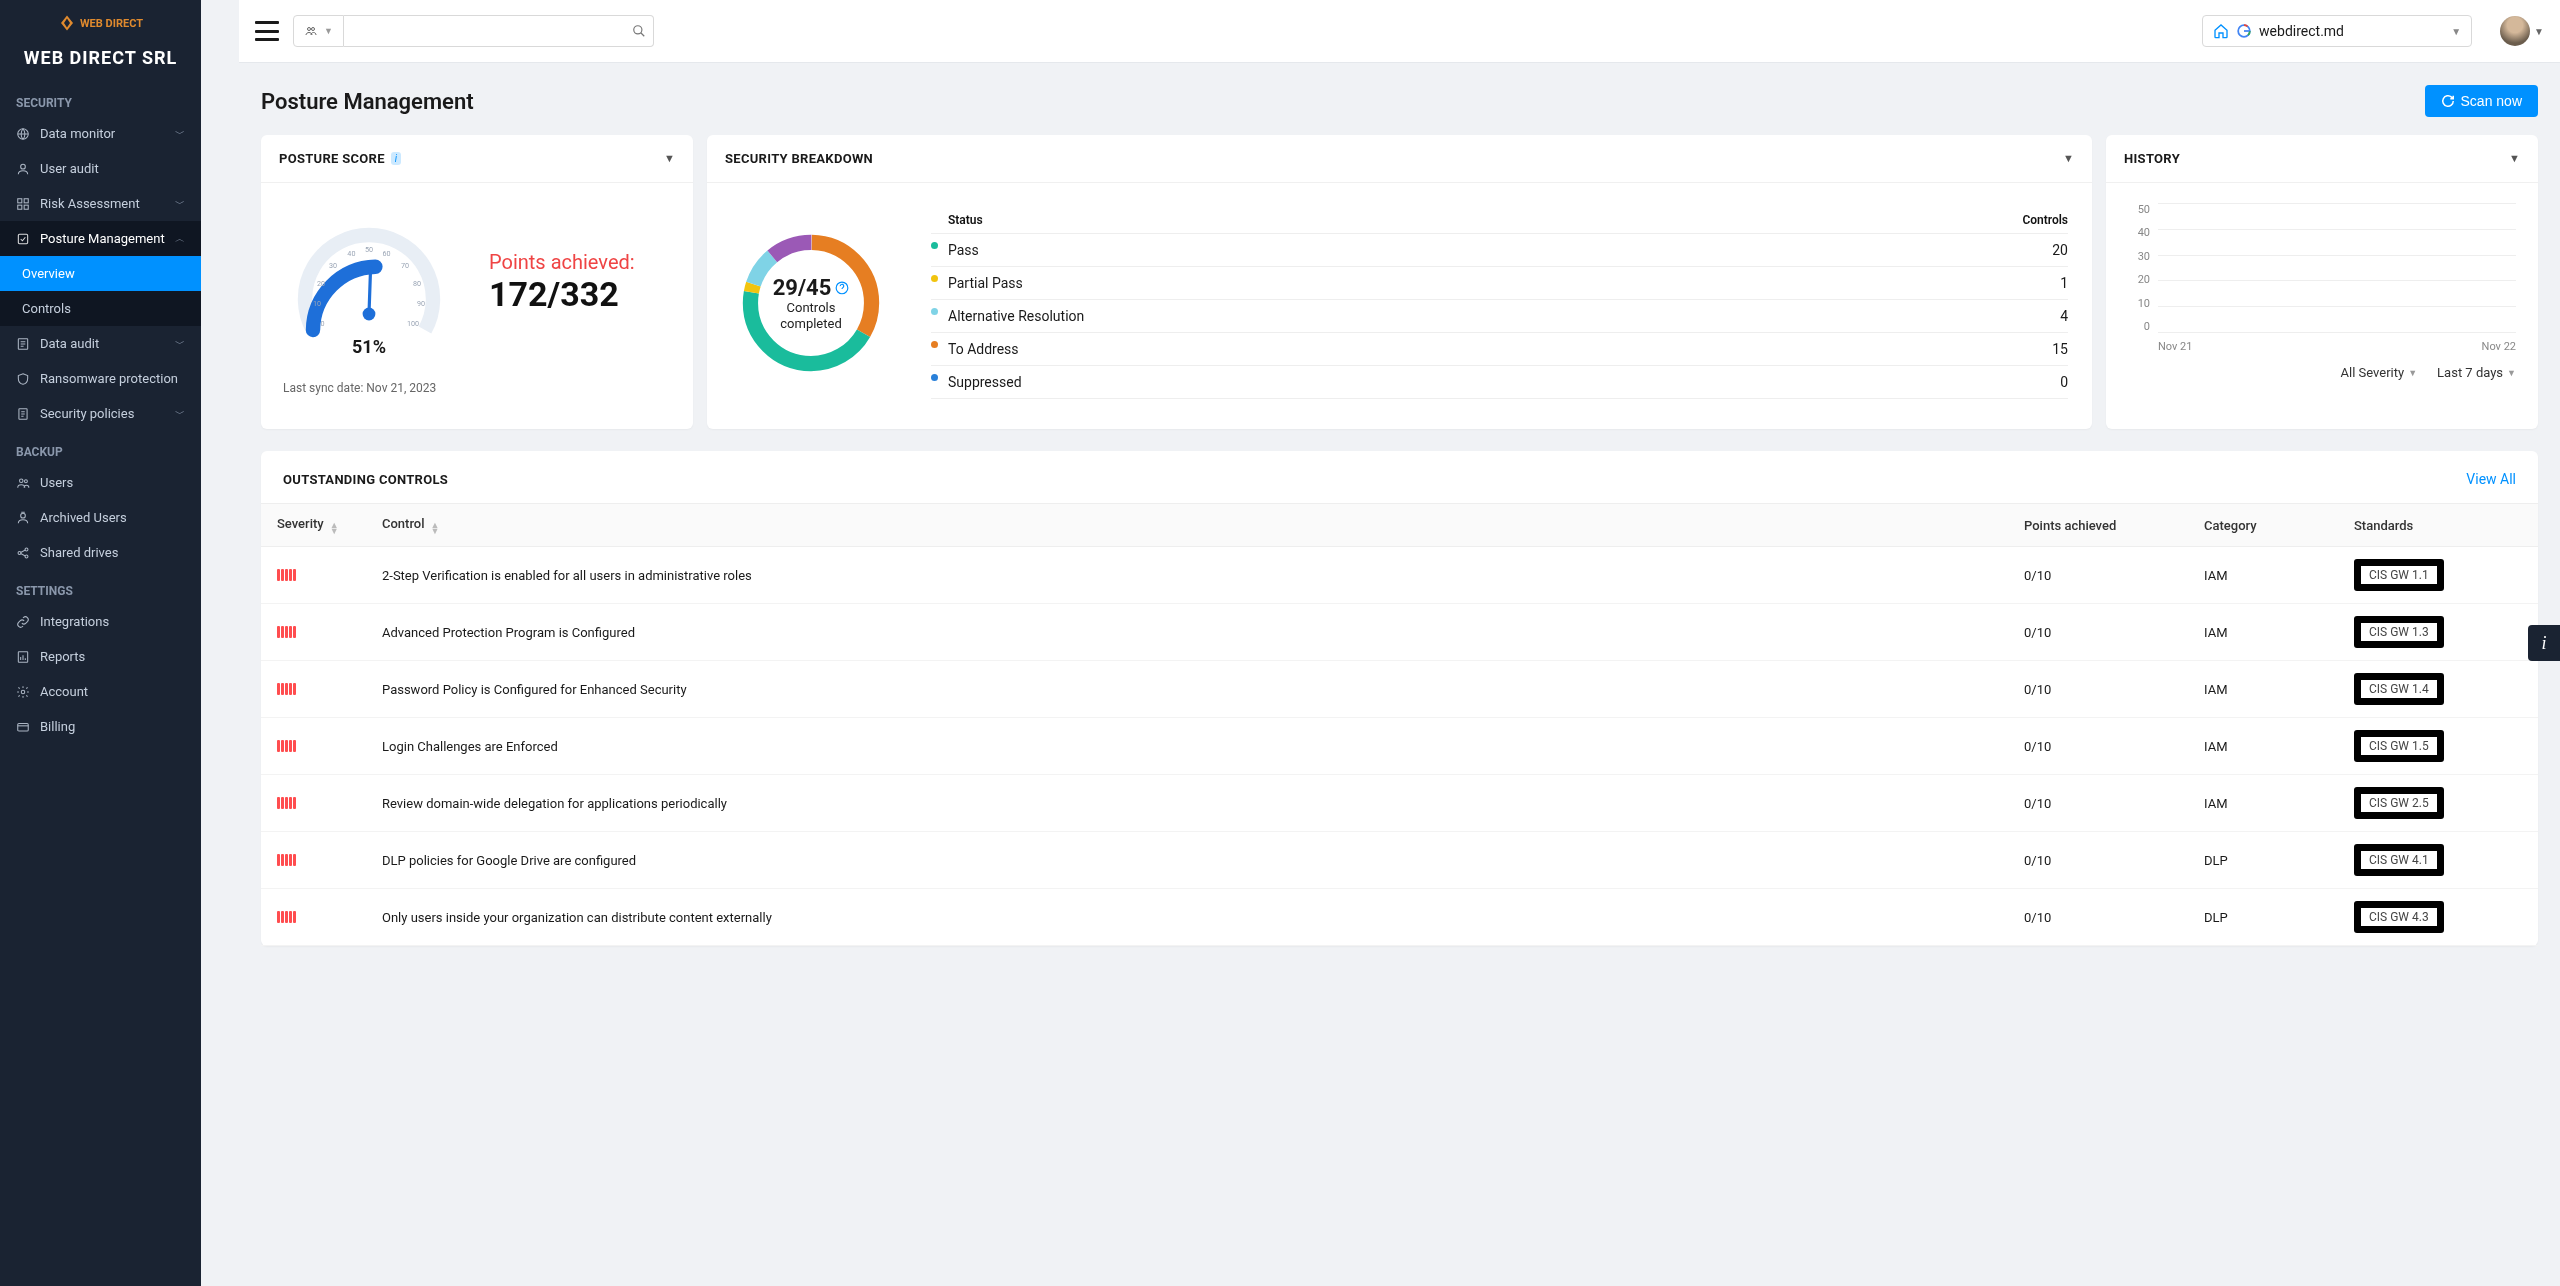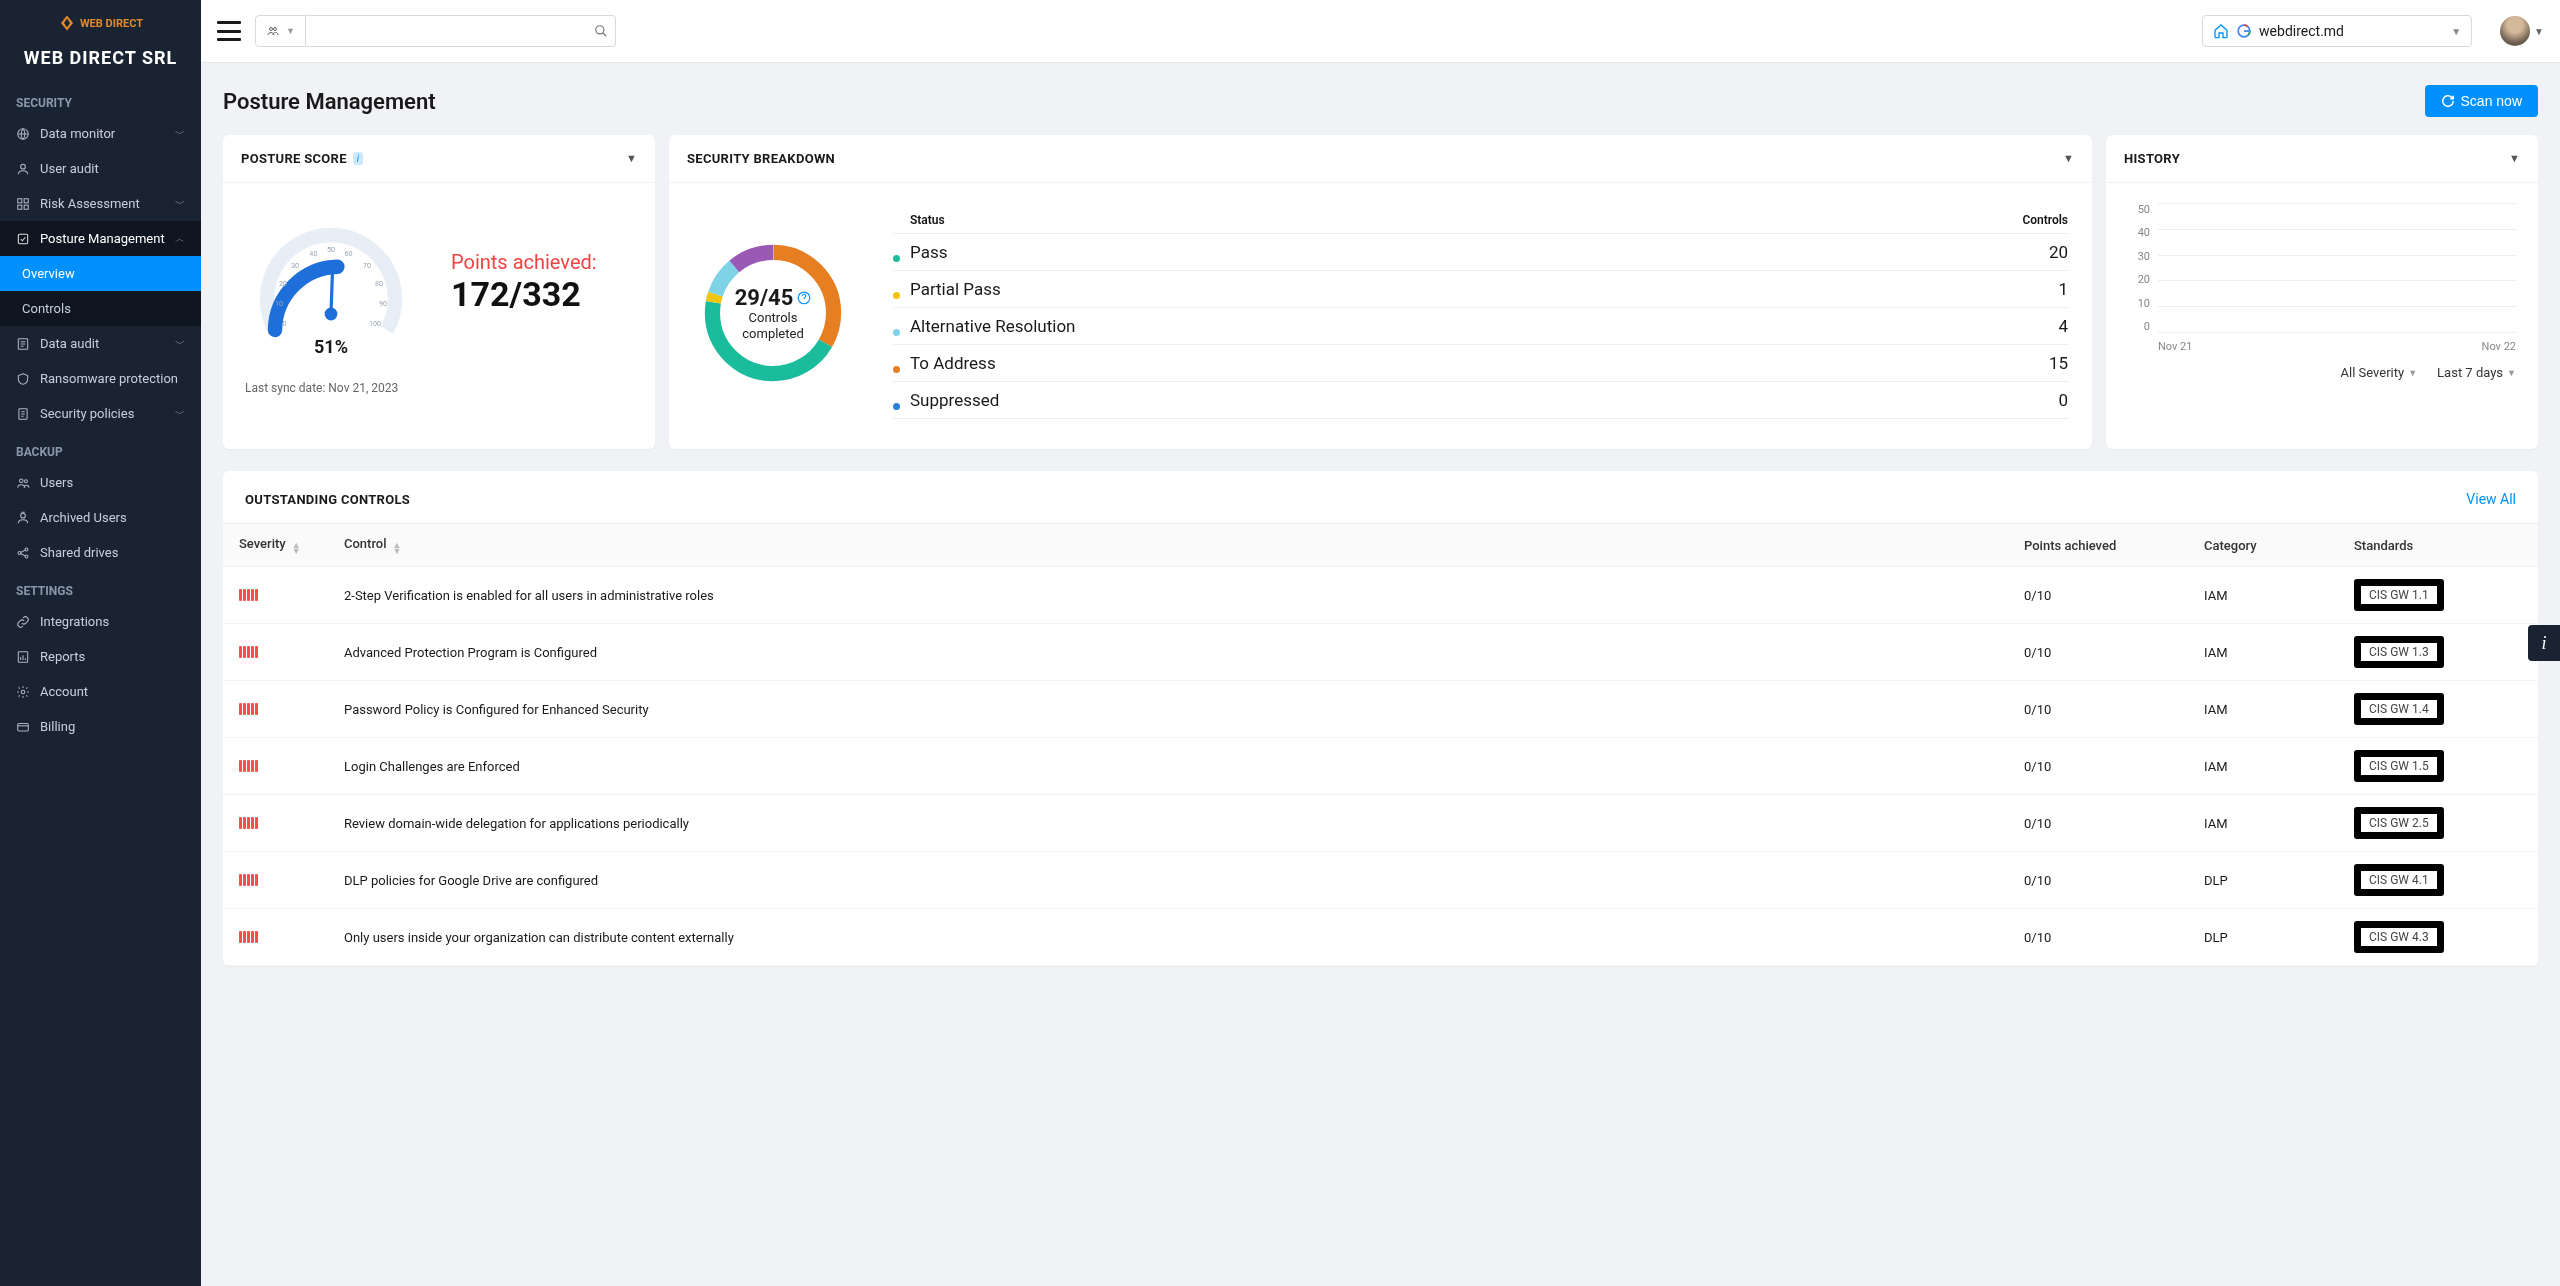--- a/index.html
+++ b/index.html
@@ -1,17 +1,17 @@
 <!DOCTYPE html>
 <html><head>
 <meta charset="utf-8">
 <style>
 * { box-sizing: border-box; margin: 0; padding: 0; }
 body { font-family: -apple-system, BlinkMacSystemFont, "Segoe UI", Roboto, sans-serif; font-size: 14px; color: #1a1a1a; background: #f0f2f5; overflow: hidden; }
-.app { display: flex; height: 100vh; width: 100vw; }
+.app { display: flex; height: 100vh; width: 100vw; gap: 38px; }
 
 
 .sidebar { width: 201px; background: #1a2332; color: #b8c4d6; display: flex; flex-direction: column; flex-shrink: 0; overflow-y: auto; }
 .logo-box { padding: 14px 0 6px; text-align: center; }
 .logo-mark { display: inline-flex; align-items: center; gap: 4px; color: #e08a2e; font-size: 11px; font-weight: 700; }
 .logo-icon { width: 18px; height: 18px; }
 .company { color: #fff; font-weight: 700; letter-spacing: 1px; font-size: 18px; text-align: center; padding: 6px 0 14px; }
 .section-label { color: #8a97ab; font-size: 12px; font-weight: 700; padding: 14px 16px 6px; }
 .nav-item { display: flex; align-items: center; gap: 10px; padding: 10px 16px; cursor: pointer; font-size: 13px; color: #c5cfdd; position: relative; }
 .nav-item.active-parent { background: #0f1622; color: #fff; }
@@ -56,21 +56,21 @@
 .sync-line { font-size: 12px; color: #666; padding: 14px 22px 20px; }
 
 
 .breakdown-body { display: flex; gap: 40px; padding: 24px 24px 30px; align-items: center; }
 .donut-wrap { position: relative; width: 160px; height: 160px; }
 .donut-center { position: absolute; top: 50%; left: 50%; transform: translate(-50%, -50%); text-align: center; }
 .donut-center .big { font-size: 22px; font-weight: 700; display: flex; align-items: center; gap: 4px; justify-content: center; }
 .donut-center .small { font-size: 13px; color: #222; line-height: 1.2; }
 .status-table { flex: 1; }
 .status-head { display: flex; font-size: 12px; font-weight: 600; color: #111; padding: 6px 0; }
-.status-row { display: flex; align-items: flex-end; font-size: 17px; padding: 8px 0; border-top: 1px solid #eee; }
+.status-row { display: flex; align-items: flex-start; font-size: 14px; padding: 8px 0; border-top: 1px solid #eee; }
 .status-row:last-child { border-bottom: 1px solid #eee; }
 .status-dot { width: 7px; height: 7px; border-radius: 50%; margin-right: 10px; }
 .status-name { flex: 1; }
 .status-count { font-weight: 400; }
 
 
 .history-body { padding: 20px 22px; }
 .hist-chart { position: relative; height: 150px; }
 .hist-yaxis { position: absolute; left: 0; top: 0; bottom: 20px; display: flex; flex-direction: column; justify-content: space-between; font-size: 11px; color: #888; text-align: right; width: 22px; }
 .hist-grid { position: absolute; left: 30px; right: 0; top: 0; bottom: 20px; display: flex; flex-direction: column; justify-content: space-between; }

